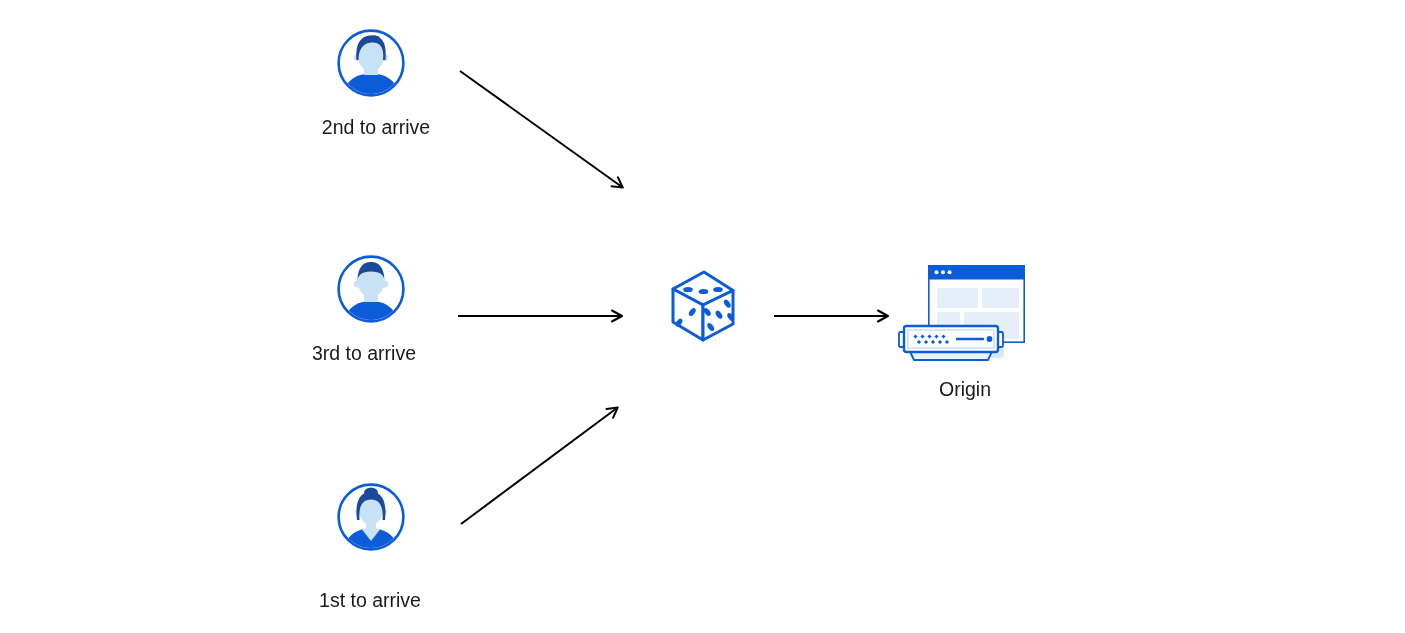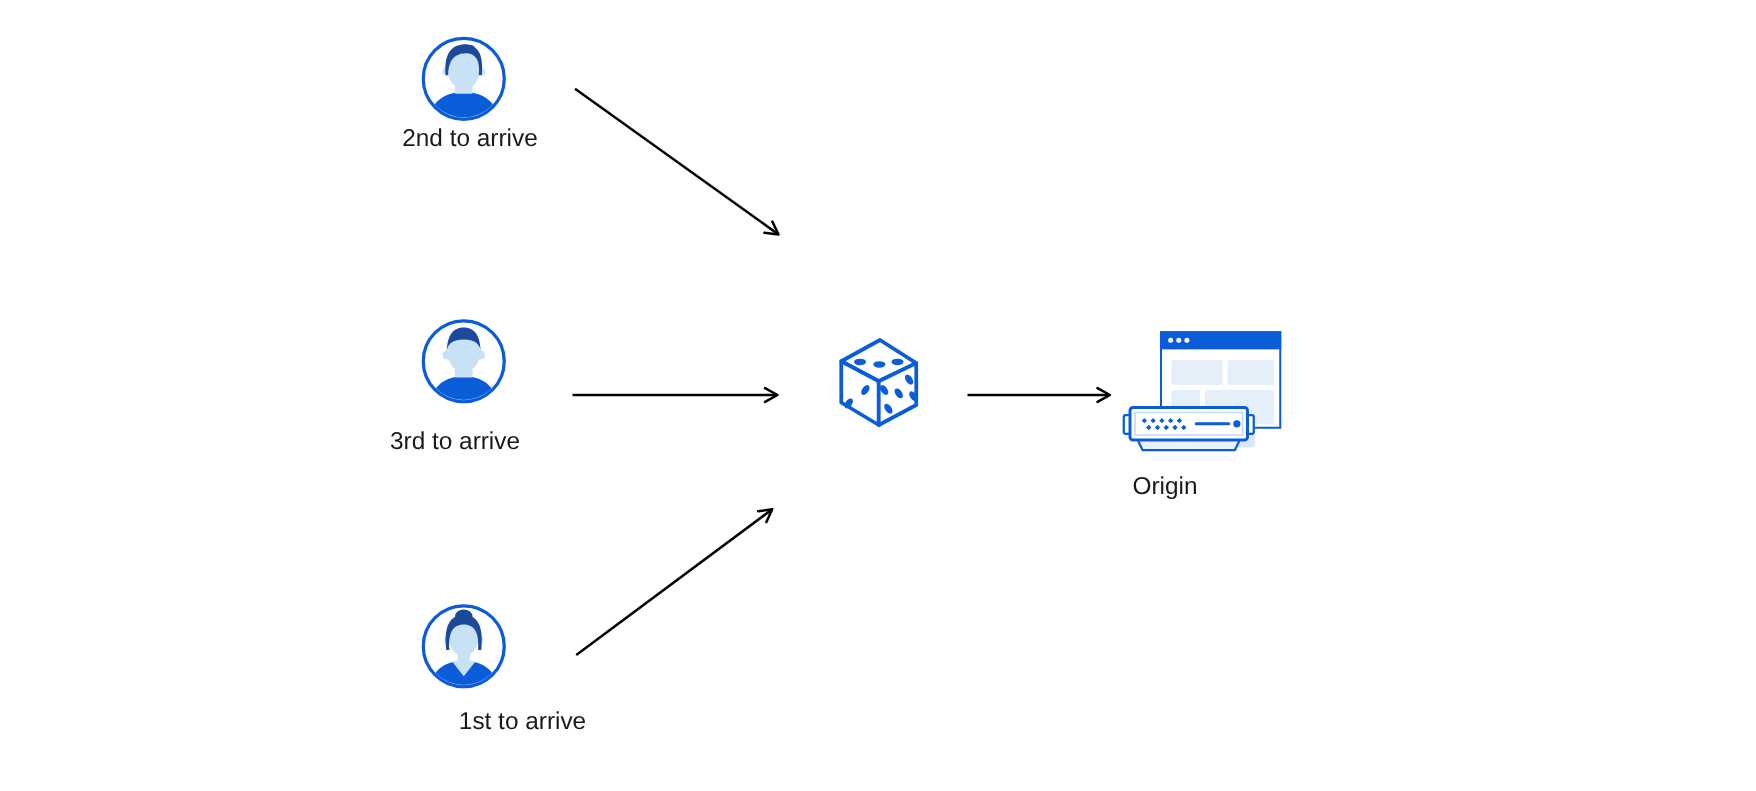--- a/index.html
+++ b/index.html
@@ -56,21 +56,21 @@
     <g clip-path="url(#c1)">
       <path d="M5,68 C8,51 20,44.5 34,44.5 C48,44.5 60,51 63,68 Z" fill="#0b5cd9"></path>
       <rect x="27" y="34" width="14" height="12" fill="#c8e1f5"></rect>
       <circle cx="20.5" cy="28.5" r="3.6" fill="#c8e1f5"></circle>
       <circle cx="47.5" cy="28.5" r="3.6" fill="#c8e1f5"></circle>
       <ellipse cx="34" cy="26.5" rx="13" ry="16" fill="#c8e1f5"></ellipse>
       <path d="M19.5,31 C18,13 25,6.5 34.5,6.5 C45,6.5 50,13.5 48.5,31 L46,31 C47.5,19 43,13.5 36,13.5 C30,13.5 25,16 23,22 C21.8,25 21.5,28 21.5,31 Z" fill="#1b4a9b"></path>
       <path d="M22,15 C26,7 37,4.5 43.5,8.5 C37,7.5 28.5,9.5 22,15 Z" fill="#1b4a9b"></path>
     </g>
   </svg>
-  <div class="node-label" style="left:376px; top:100px;">2nd to arrive</div>
+  <div class="node-label" style="left:376px; top:116px;">2nd to arrive</div>
 
   <svg class="avatar" style="left:337px; top:255px;" viewBox="0 0 68 68">
     <defs>
         <clipPath id="c2">
           <circle cx="34" cy="34" r="31"></circle>
         </clipPath>
       </defs>
     <circle cx="34" cy="34" r="32.4" fill="#ffffff" stroke="#0b5cd9" stroke-width="2.6"></circle>
     <g clip-path="url(#c2)">
       <path d="M7,68 C9,53 20,46 34,46 C48,46 59,53 61,68 Z" fill="#0b5cd9"></path>
@@ -94,21 +94,21 @@
       <ellipse cx="34" cy="10" rx="7" ry="5.5" fill="#1b4a9b"></ellipse>
       <path d="M6,68 C9,52 20,45.5 34,45.5 C48,45.5 59,52 62,68 Z" fill="#0b5cd9"></path>
       <path d="M25,46.5 L34,58 L43,46.5 C39.5,44.5 28.5,44.5 25,46.5 Z" fill="#c8e1f5"></path>
       <rect x="29" y="34" width="10" height="12" fill="#c8e1f5"></rect>
       <circle cx="21.5" cy="29" r="3.2" fill="#c8e1f5"></circle>
       <circle cx="46.5" cy="29" r="3.2" fill="#c8e1f5"></circle>
       <ellipse cx="34" cy="27.5" rx="11.5" ry="14.5" fill="#c8e1f5"></ellipse>
       <path d="M20,37 C17.5,15 25,9 34,9 C43,9 50.5,15 48,37 L45.5,37 C46.5,23.5 43,16.5 34,16.5 C25,16.5 21.5,23.5 22.5,37 Z" fill="#1b4a9b"></path>
     </g>
   </svg>
-  <div class="node-label" style="left:370px; top:566px;margin-left:48px;">1st to arrive</div>
+  <div class="node-label" style="left:370px; top:589px;">1st to arrive</div>
 
   <svg class="dice" viewBox="0 0 74 84">
     <g stroke="#0b5cd9" stroke-width="3" stroke-linejoin="round" fill="#ffffff">
       <path d="M38,8 L67,26.5 L37,41 L7,25 Z"></path>
       <path d="M7,25 L37,41 L37,76 L7,58 Z"></path>
       <path d="M67,26.5 L37,41 L37,76 L67,60 Z"></path>
     </g>
     <g fill="#0b5cd9">
 
       <ellipse cx="22" cy="25.5" rx="4.8" ry="2.6"></ellipse>
@@ -158,15 +158,15 @@
         <rect x="21.5" y="78.5" width="3" height="3" transform="rotate(45 23 80)"></rect>
         <rect x="28.5" y="78.5" width="3" height="3" transform="rotate(45 30 80)"></rect>
         <rect x="35.5" y="78.5" width="3" height="3" transform="rotate(45 37 80)"></rect>
         <rect x="42.5" y="78.5" width="3" height="3" transform="rotate(45 44 80)"></rect>
         <rect x="49.5" y="78.5" width="3" height="3" transform="rotate(45 51 80)"></rect>
       </g>
       <line x1="61" y1="77" x2="87" y2="77" stroke="#0b5cd9" stroke-width="2.4" stroke-linecap="round"></line>
       <circle cx="93.5" cy="77" r="2.9" fill="#0b5cd9"></circle>
     </g>
   </svg>
-  <div class="node-label" style="left:932px; top:378px;">Origin</div>
+  <div class="node-label" style="left:965px; top:378px;">Origin</div>
 
 </div>
 
 </body></html>

